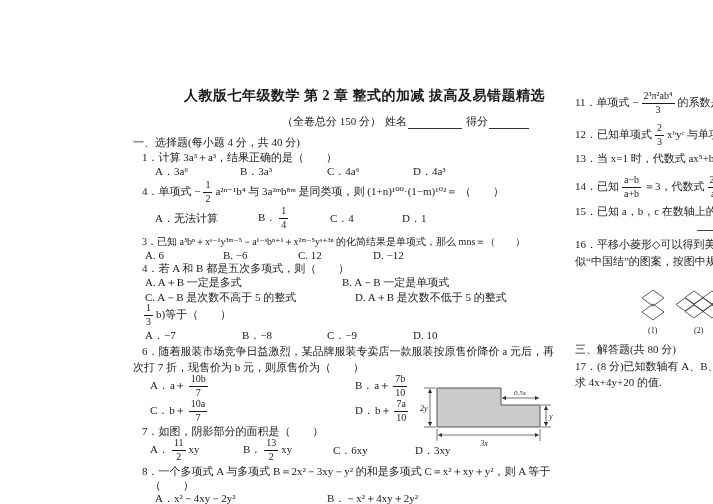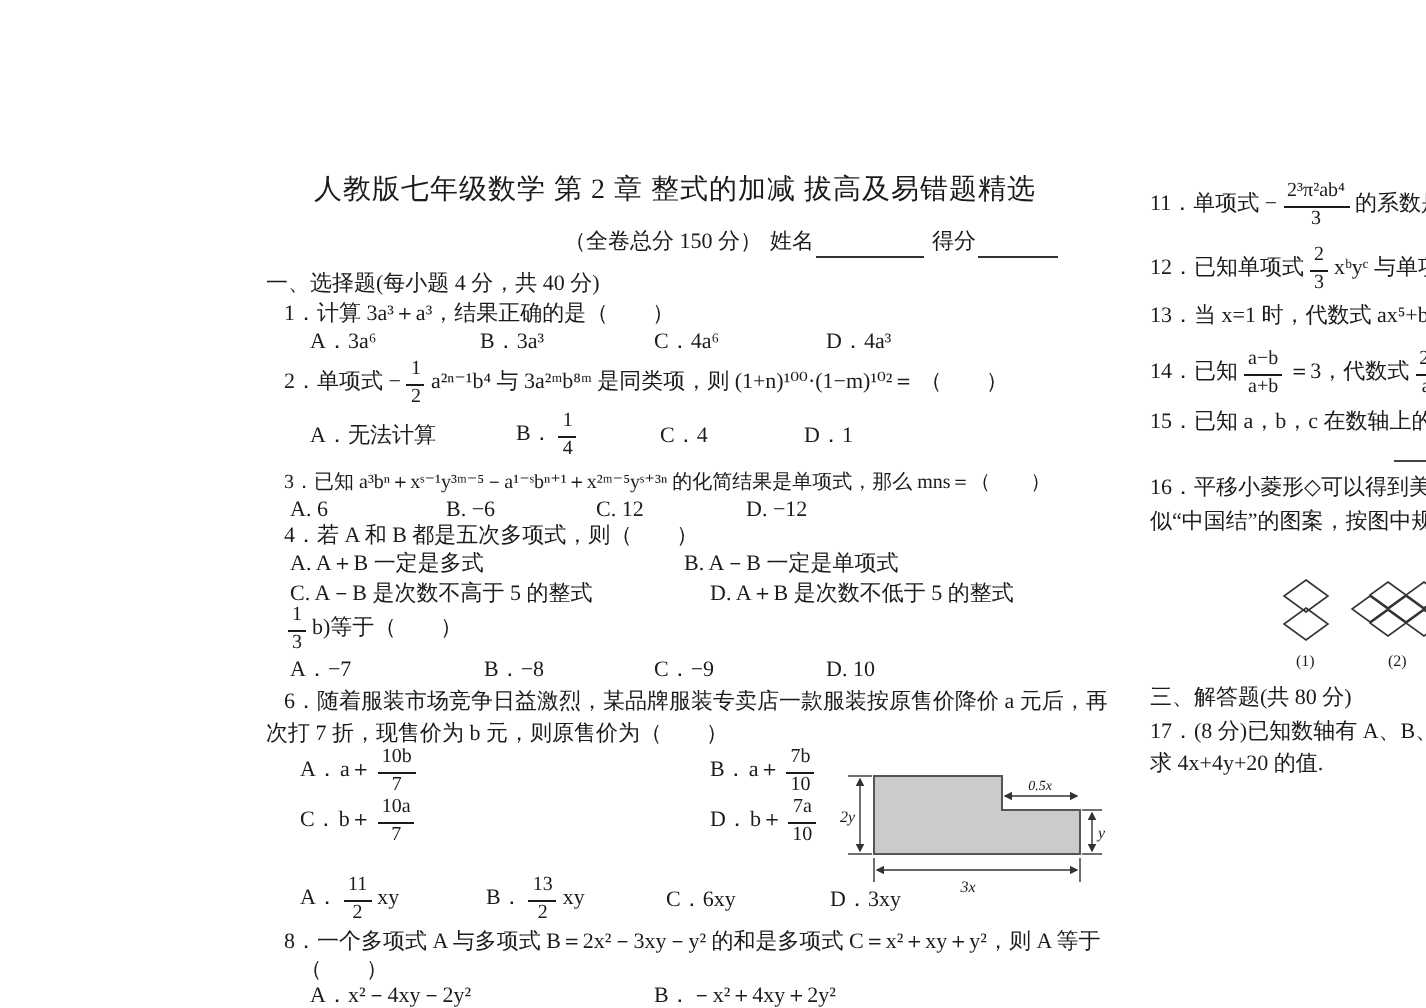--- a/index.html
+++ b/index.html
@@ -2,21 +2,21 @@
 <html><head>
 <meta charset="utf-8">
 <style>
   html,body{margin:0;padding:0;background:#fff;}
   .page{position:relative;width:713px;height:504px;background:#ffffff;overflow:hidden;
         font-family:"Liberation Serif","DejaVu Serif",serif;color:#1b1b1b;}
   .ln{position:absolute;white-space:nowrap;font-size:11px;line-height:1.25;}
   .b{font-weight:normal;}
   .sm{font-size:10px;}
   .xs{font-size:8px;}
-  .title{left:130px;top:87px;width:415px;text-align:center;font-size:14px;font-weight:normal;letter-spacing:.5px;}
+  .title{left:130px;top:87px;width:415px;text-align:right;font-size:14px;font-weight:bold;letter-spacing:.5px;}
   .row{display:flex;align-items:center;gap:1px;}
   .frac{display:inline-flex;flex-direction:column;align-items:center;line-height:1.05;font-size:10px;margin:0 2px;}
   .frac .fn{display:block;border-bottom:1px solid #1b1b1b;padding:0 2px 1px;}
   .frac .fd{display:block;padding-top:1px;}
   .ul{position:absolute;border-bottom:1px solid #333;height:12px;}
   .dash{position:absolute;background:#444;}
   svg text{font-family:"Liberation Serif","DejaVu Serif",serif;font-style:italic;fill:#1b1b1b;}
 </style>
 </head>
 <body>
@@ -32,21 +32,21 @@
 
   <div class="ln b" style="left:133px;top:136px">一、选择题(每小题 4 分，共 40 分)</div>
 
   <div class="ln" style="left:142px;top:151px">1．计算 3a³＋a³，结果正确的是（　　）</div>
   <span class="ln" style="left:155px;top:165px">A．3a⁶</span>
   <span class="ln" style="left:240px;top:165px">B．3a³</span>
   <span class="ln" style="left:327px;top:165px">C．4a⁶</span>
   <span class="ln" style="left:413px;top:165px">D．4a³</span>
 
   <div class="ln row" style="left:142px;top:180px;height:24px">
-    <span>2．单项式 −</span>
+    <span>4．单项式 −</span>
     <span class="frac">
         <span class="fn">1</span>
         <span class="fd">2</span>
       </span>
     <span>a²ⁿ⁻¹b⁴ 与 3a²ᵐb⁸ᵐ 是同类项，则 (1+n)¹⁰⁰·(1−m)¹⁰²＝ （　　）</span>
   </div>
   <span class="ln" style="left:155px;top:212px">A．无法计算</span>
   <div class="ln row" style="left:258px;top:206px;height:24px">
     <span>B．</span>
     <span class="frac">
@@ -135,20 +135,21 @@
     <line x1="18.5" y1="63" x2="118.5" y2="63" stroke="#333" stroke-width="0.7" marker-start="url(#mS)" marker-end="url(#mE)"></line>
     <text x="64" y="74" font-size="8" text-anchor="middle">3x</text>
     <line x1="82.5" y1="26" x2="118.5" y2="26" stroke="#333" stroke-width="0.7" marker-start="url(#mS)" marker-end="url(#mE)"></line>
     <text x="100" y="23" font-size="7" text-anchor="middle">0.5x</text>
     <line x1="121" y1="33" x2="131" y2="33" stroke="#333" stroke-width="0.7"></line>
     <line x1="121" y1="55" x2="131" y2="55" stroke="#333" stroke-width="0.7"></line>
     <line x1="126" y1="34.5" x2="126" y2="53.5" stroke="#333" stroke-width="0.7" marker-start="url(#mS)" marker-end="url(#mE)"></line>
     <text x="129" y="47" font-size="8">y</text>
   </svg>
 
+  <div class="ln" style="left:142px;top:425px">7．如图，阴影部分的面积是（　　）</div>
   <div class="ln row" style="left:150px;top:438px;height:24px">
     <span>A．</span>
     <span class="frac">
         <span class="fn">11</span>
         <span class="fd">2</span>
       </span>
     <span>xy</span>
   </div>
   <div class="ln row" style="left:243px;top:438px;height:24px">
     <span>B．</span>

